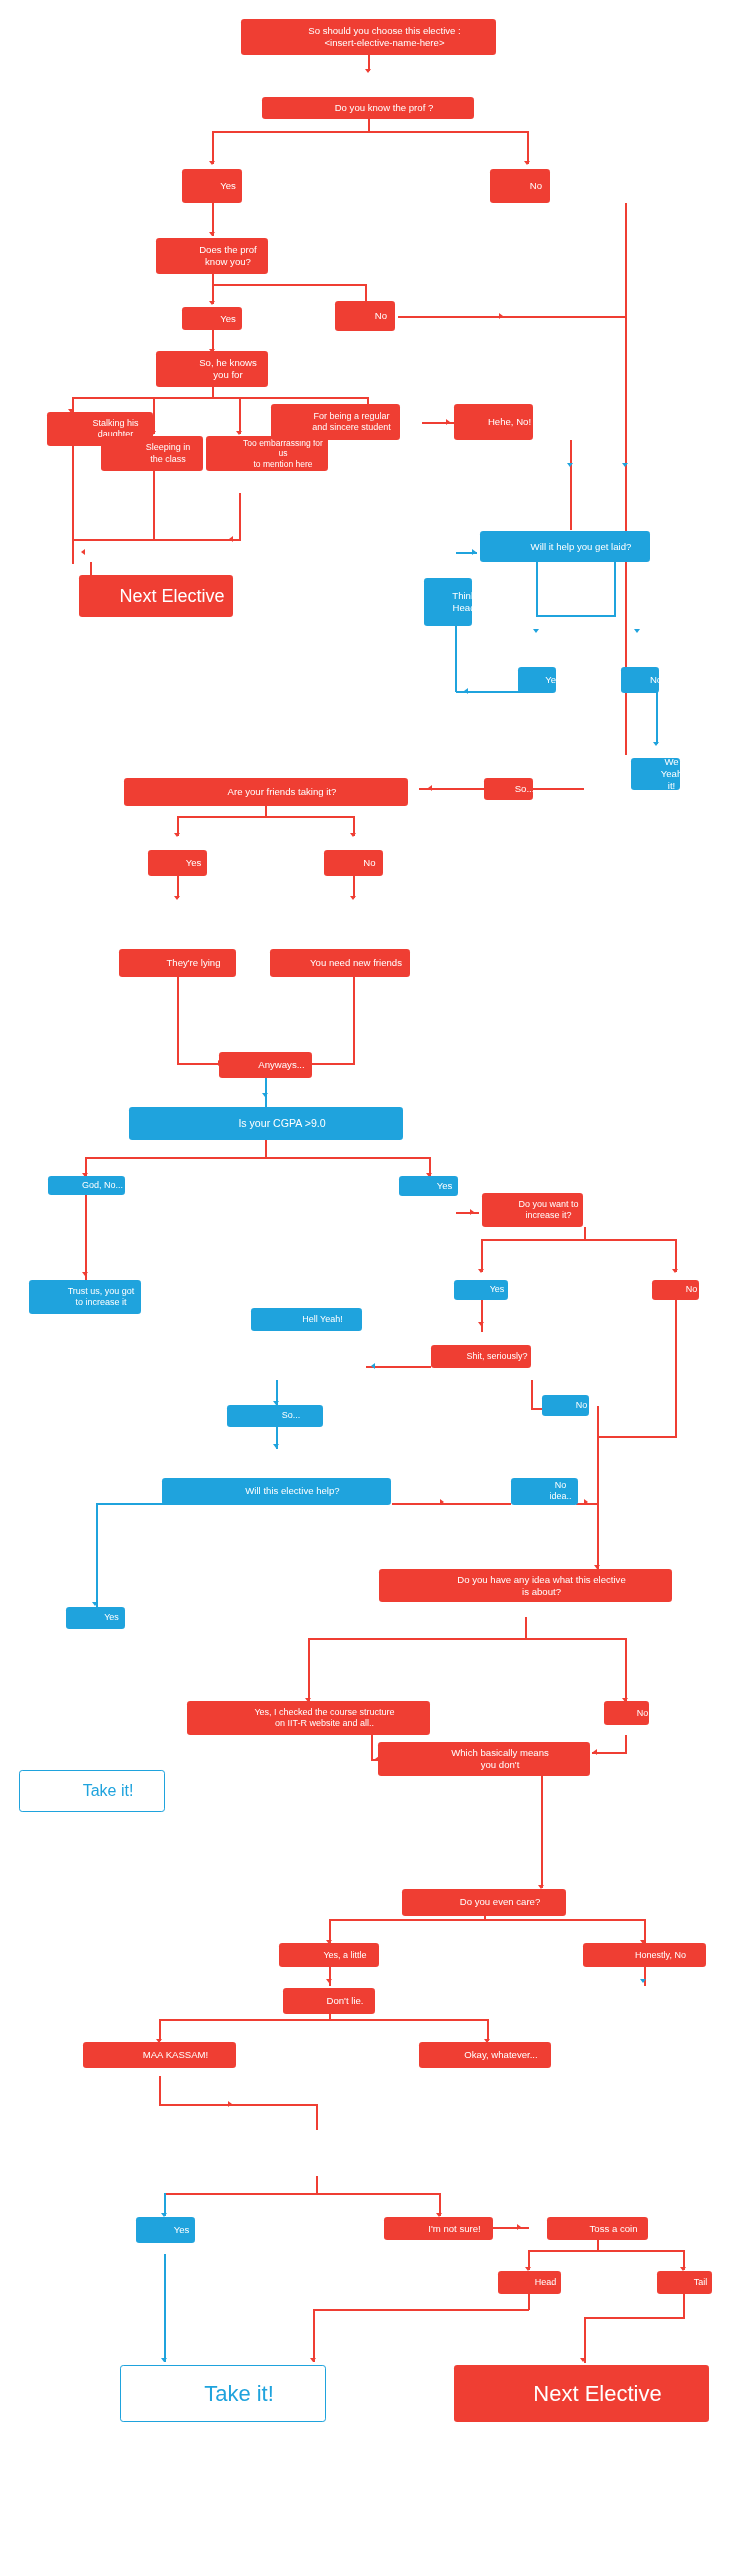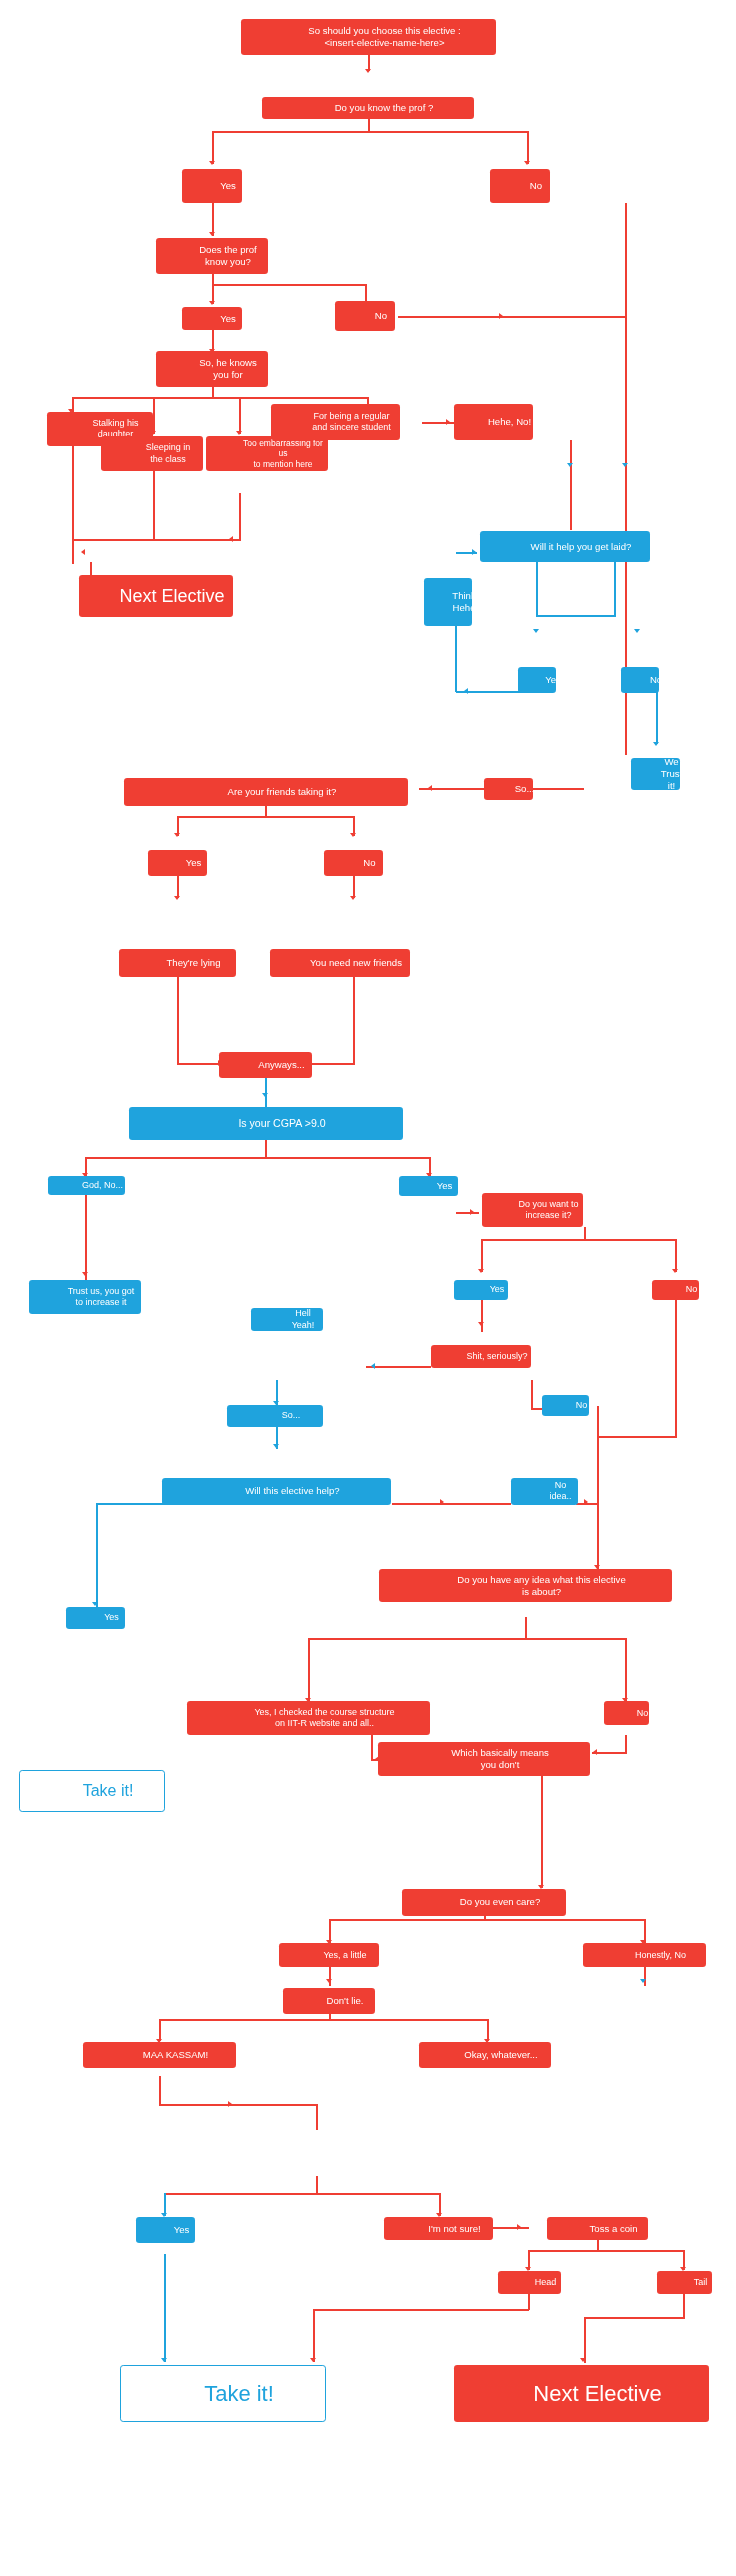--- a/index.html
+++ b/index.html
@@ -312,34 +312,34 @@
   <div class="node red" style="left:454px;top:404px;width:79px;height:36px;font-size:9.6px;">
       <span style="white-space:pre-line">Hehe, No!</span>
     </div>
 
   <div class="node blue" style="left:480px;top:531px;width:170px;height:31px;font-size:9.6px;">
       <span style="white-space:pre-line">Will it help you get laid?</span>
     </div>
 
   <div class="node blue" style="left:424px;top:578px;width:48px;height:48px;font-size:9.6px;">
       <span style="white-space:pre-line">Think
-Hehe</span>
+Head</span>
     </div>
 
   <div class="node blue" style="left:518px;top:667px;width:38px;height:25.5px;font-size:9.6px;">
       <span style="white-space:pre-line">Yes</span>
     </div>
 
   <div class="node blue" style="left:621px;top:667px;width:38px;height:25.5px;font-size:9.6px;">
       <span style="white-space:pre-line">No</span>
     </div>
 
   <div class="node blue" style="left:631px;top:758px;width:49px;height:32px;font-size:9.6px;">
       <span style="white-space:pre-line">We
-Trust it!</span>
+Yeah it!</span>
     </div>
 
   <div class="node red" style="left:484px;top:778px;width:49px;height:22px;font-size:9.6px;">
       <span style="white-space:pre-line">So...</span>
     </div>
 
   <div class="node red" style="left:124px;top:778px;width:284px;height:28px;font-size:9.6px;">
       <span style="white-space:pre-line">Are your friends taking it?</span>
     </div>
 
@@ -394,21 +394,21 @@
     </div>
 
   <div class="node red" style="left:431px;top:1345px;width:100px;height:23px;font-size:9px;">
       <span style="white-space:pre-line">Shit, seriously?</span>
     </div>
 
   <div class="node blue" style="left:542px;top:1395px;width:47px;height:21px;font-size:9px;">
       <span style="white-space:pre-line">No</span>
     </div>
 
-  <div class="node blue" style="left:251px;top:1308px;width:72px;height:23px;font-size:9px;">
+  <div class="node blue" style="left:251px;top:1308px;width:111px;height:23px;font-size:9px;">
       <span style="white-space:pre-line">Hell Yeah!</span>
     </div>
 
   <div class="node blue" style="left:227px;top:1405px;width:96px;height:22px;font-size:9px;">
       <span style="white-space:pre-line">So...</span>
     </div>
 
   <div class="node blue" style="left:162px;top:1478px;width:229px;height:26.5px;font-size:9.6px;">
       <span style="white-space:pre-line">Will this elective help?</span>
     </div>

